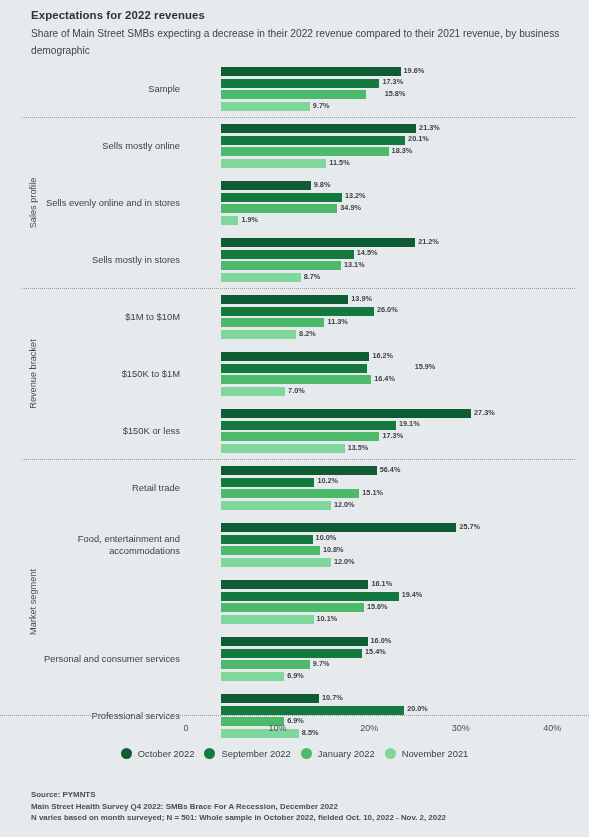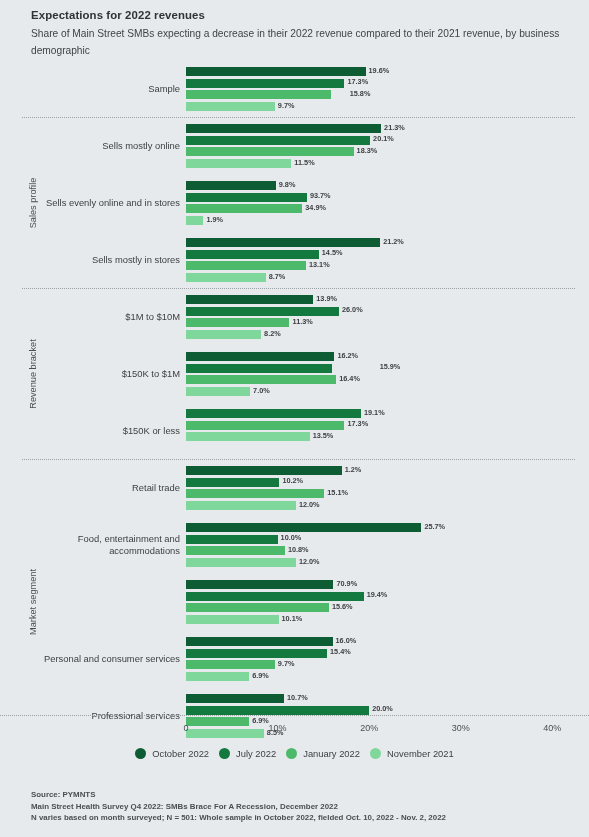--- a/index.html
+++ b/index.html
@@ -110,20 +110,21 @@
     position: absolute;
     left: 186px;
     top: 7px;
     right: 0;
     height: 44px;
   }
   .barrow {
     position: relative;
     height: 9px;
     margin-bottom: 2.7px;
+    margin-left: 35px;
   }
   .bar {
     position: absolute;
     left: 0;
     top: 0;
     height: 9px;
   }
   .bar-value {
     position: absolute;
     top: -1.5px;
@@ -262,21 +263,21 @@
         </div>
         <div class="cat">
           <div class="cat-label">Sells evenly online and in stores</div>
           <div class="bars">
             <div class="barrow">
               <div class="bar" style="width: 89.7591px; background: rgb(13, 92, 51);"></div>
               <div class="bar-value" style="left: 89.7591px;">9.8%</div>
             </div>
             <div class="barrow">
               <div class="bar" style="width: 120.9px; background: rgb(19, 121, 63);"></div>
-              <div class="bar-value" style="left: 120.9px;">93.7%</div>
+              <div class="bar-value" style="left: 120.9px;">13.2%</div>
             </div>
             <div class="barrow">
               <div class="bar" style="width: 116.32px; background: rgb(76, 185, 107);"></div>
               <div class="bar-value" style="left: 116.32px;">34.9%</div>
             </div>
             <div class="barrow">
               <div class="bar" style="width: 17.4023px; background: rgb(128, 215, 156);"></div>
               <div class="bar-value" style="left: 17.4023px;">1.9%</div>
             </div>
           </div>
@@ -347,20 +348,24 @@
             <div class="barrow">
               <div class="bar" style="width: 64.1136px; background: rgb(128, 215, 156);"></div>
               <div class="bar-value" style="left: 64.1136px;">7.0%</div>
             </div>
           </div>
         </div>
         <div class="cat">
           <div class="cat-label">$150K or less</div>
           <div class="bars">
             <div class="barrow">
+              <div class="bar" style="width: 250.043px; background: rgb(13, 92, 51);"></div>
+              <div class="bar-value" style="left: 250.043px;">27.3%</div>
+            </div>
+            <div class="barrow">
               <div class="bar" style="width: 174.939px; background: rgb(19, 121, 63);"></div>
               <div class="bar-value" style="left: 174.939px;">19.1%</div>
             </div>
             <div class="barrow">
               <div class="bar" style="width: 158.452px; background: rgb(76, 185, 107);"></div>
               <div class="bar-value" style="left: 158.452px;">17.3%</div>
             </div>
             <div class="barrow">
               <div class="bar" style="width: 123.648px; background: rgb(128, 215, 156);"></div>
               <div class="bar-value" style="left: 123.648px;">13.5%</div>
@@ -371,21 +376,21 @@
       <div class="group">
         <div class="group-divider"></div>
         <div class="group-name">
           <span>Market segment</span>
         </div>
         <div class="cat">
           <div class="cat-label">Retail trade</div>
           <div class="bars">
             <div class="barrow">
               <div class="bar" style="width: 155.705px; background: rgb(13, 92, 51);"></div>
-              <div class="bar-value" style="left: 155.705px;">1.2%</div>
+              <div class="bar-value" style="left: 155.705px;">56.4%</div>
             </div>
             <div class="barrow">
               <div class="bar" style="width: 93.4227px; background: rgb(19, 121, 63);"></div>
               <div class="bar-value" style="left: 93.4227px;">10.2%</div>
             </div>
             <div class="barrow">
               <div class="bar" style="width: 138.302px; background: rgb(76, 185, 107);"></div>
               <div class="bar-value" style="left: 138.302px;">15.1%</div>
             </div>
             <div class="barrow">
@@ -412,21 +417,21 @@
             <div class="barrow">
               <div class="bar" style="width: 109.909px; background: rgb(128, 215, 156);"></div>
               <div class="bar-value" style="left: 109.909px;">12.0%</div>
             </div>
           </div>
         </div>
         <div class="cat">
           <div class="bars">
             <div class="barrow">
               <div class="bar" style="width: 147.461px; background: rgb(13, 92, 51);"></div>
-              <div class="bar-value" style="left: 147.461px;">70.9%</div>
+              <div class="bar-value" style="left: 147.461px;">16.1%</div>
             </div>
             <div class="barrow">
               <div class="bar" style="width: 177.686px; background: rgb(19, 121, 63);"></div>
               <div class="bar-value" style="left: 177.686px;">19.4%</div>
             </div>
             <div class="barrow">
               <div class="bar" style="width: 142.882px; background: rgb(76, 185, 107);"></div>
               <div class="bar-value" style="left: 142.882px;">15.6%</div>
             </div>
             <div class="barrow">
@@ -492,21 +497,21 @@
   </div>
 </div>
 
 <div class="legend" id="legend-root">
     <div class="legend-item">
       <div class="legend-dot" style="background: rgb(13, 92, 51);"></div>
       <div class="legend-label">October 2022</div>
     </div>
     <div class="legend-item">
       <div class="legend-dot" style="background: rgb(19, 121, 63);"></div>
-      <div class="legend-label">July 2022</div>
+      <div class="legend-label">September 2022</div>
     </div>
     <div class="legend-item">
       <div class="legend-dot" style="background: rgb(76, 185, 107);"></div>
       <div class="legend-label">January 2022</div>
     </div>
     <div class="legend-item">
       <div class="legend-dot" style="background: rgb(128, 215, 156);"></div>
       <div class="legend-label">November 2021</div>
     </div>
   </div>

